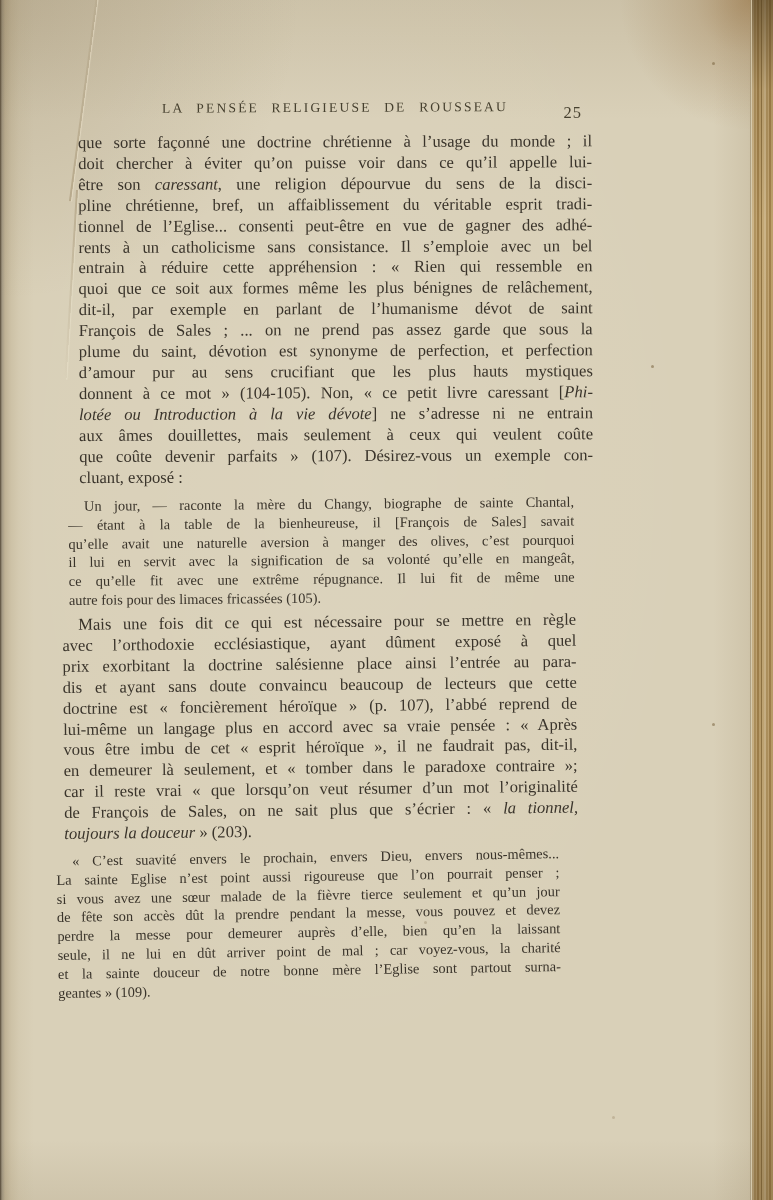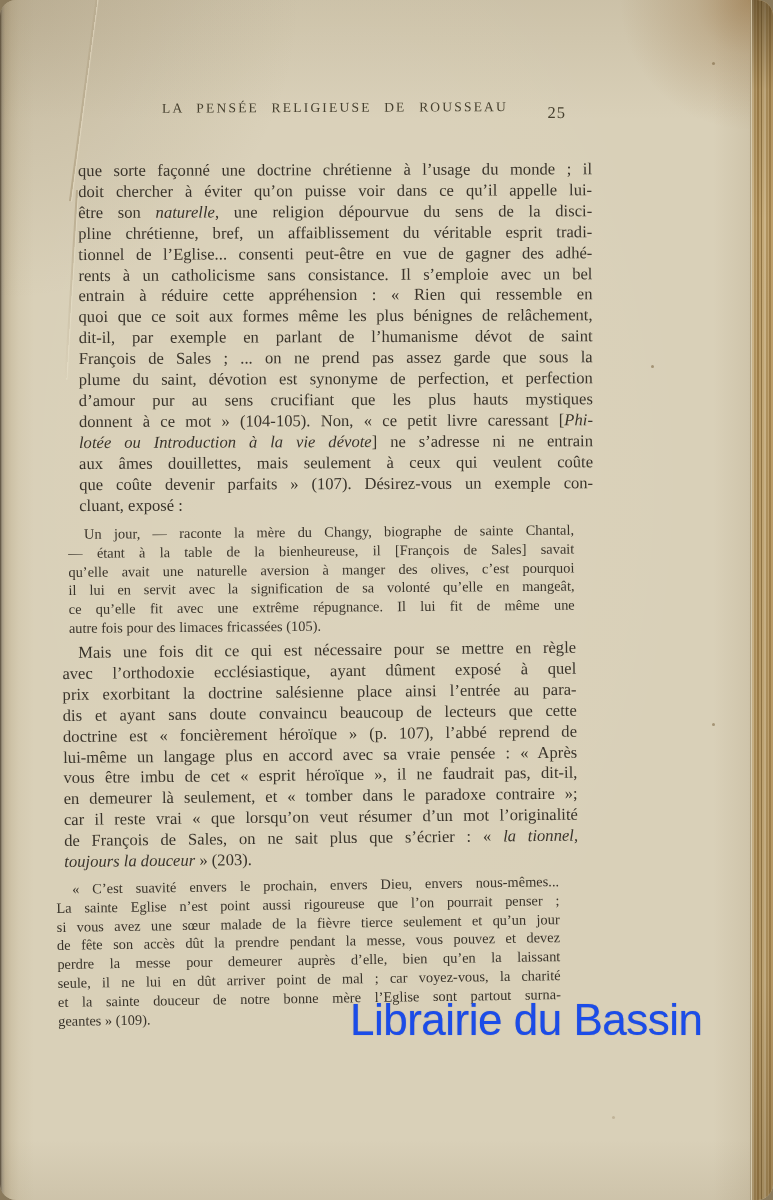--- a/index.html
+++ b/index.html
@@ -1,19 +1,19 @@
 <!DOCTYPE html>
 <html style="--wm: #1b4ce8; --paper: #d9d0b8; --ink: #3a342b;"><head>
 <meta charset="utf-8">
 <style>
   html,body{margin:0;padding:0;}
   body{width:773px;height:1200px;overflow:hidden;background:#8a7a5c;
        font-family:"Liberation Serif", serif;}
   .photo{position:relative;width:773px;height:1200px;overflow:hidden;
-         background:var(--paper,#d9d0b8);border-radius:16px;}
+         background:var(--paper,#d9d0b8);}
   
   .page-bg{position:absolute;inset:0;pointer-events:none;
     background:
       radial-gradient(circle at 97% 0%, rgba(141,99,47,.50), rgba(141,99,47,.22) 55px, rgba(141,99,47,0) 130px),
       radial-gradient(circle at 0% 0%, rgba(118,98,66,.22), rgba(118,98,66,0) 300px),
       radial-gradient(ellipse at 45% 40%, rgba(255,255,255,.07), rgba(255,255,255,0) 60%),
       linear-gradient(to right, rgba(60,48,32,.85) 0px, rgba(60,48,32,.35) 2px, rgba(148,128,92,.38) 5px, rgba(170,152,115,.26) 11px, rgba(184,168,132,.14) 19px, rgba(184,168,132,0) 34px),
       linear-gradient(to bottom, rgba(124,104,70,.14), rgba(124,104,70,0) 120px),
       linear-gradient(to top, rgba(124,104,70,.12), rgba(124,104,70,0) 60px),
       linear-gradient(to left, rgba(124,100,58,.28) 0px, rgba(124,100,58,.10) 26px, rgba(124,100,58,0) 60px);
@@ -35,22 +35,22 @@
       rgba(74,56,28,0) 220px, rgba(74,56,28,.08) 82%, rgba(74,56,28,.28) 100%);}
   .fore-edge::after{content:"";position:absolute;left:-2px;top:0;bottom:0;width:2px;
     background:linear-gradient(to right, rgba(96,76,42,.45), rgba(236,226,198,.9));}
   .speck{position:absolute;width:3px;height:3px;border-radius:50%;
     background:rgba(120,98,62,.55);pointer-events:none;}
   
   .header-row{position:absolute;left:78px;top:101px;width:514px;
     transform:rotate(-0.25deg);transform-origin:left top;color:var(--ink,#3a342b);}
   .running-title{display:block;text-align:center;
     font-size:13.5px;letter-spacing:2.2px;word-spacing:7px;color:#46402f;}
-  .folio{position:absolute;right:26px;top:4px;font-size:16.5px;letter-spacing:1px;color:#46402f;}
-  .text-blocks{position:absolute;inset:0;color:var(--ink,#3a342b);margin-top:28px;}
+  .folio{position:absolute;right:10px;top:4px;font-size:16.5px;letter-spacing:1px;color:#46402f;}
+  .text-blocks{position:absolute;inset:0;color:var(--ink,#3a342b);}
   .block{position:absolute;}
   .paragraph{font-size:16.6px;line-height:20.9px;}
   .quote{font-size:14.4px;line-height:18.8px;}
   .block0{top:133px;left:78px;width:514px;transform:rotate(-0.2deg);transform-origin:left top;}
   .block1{top:497px;left:68px;width:506px;transform:rotate(-0.5deg);transform-origin:left top;}
   .block2{top:615px;left:62px;width:514px;transform:rotate(-0.6deg);transform-origin:left top;}
   .block3{top:852px;left:56px;width:503px;transform:rotate(-0.9deg);transform-origin:left top;}
   .line{text-align:justify;text-align-last:justify;white-space:normal;}
   .line.last{text-align-last:left;}
   .indent .line:first-child{text-indent:16px;}
@@ -71,21 +71,21 @@
 
   <div class="header-row">
     <span class="running-title">LA PENSÉE RELIGIEUSE DE ROUSSEAU</span>
     <span class="folio">25</span>
   </div>
 
   <div class="text-blocks">
       <div class="block paragraph block0">
         <div class="line"><span>que sorte façonné une doctrine chrétienne à l’usage du monde ; il</span></div>
         <div class="line"><span>doit chercher à éviter qu’on puisse voir dans ce qu’il appelle lui-</span></div>
-        <div class="line"><span>être son </span><span class="it">naturelle</span><span>, une religion dépourvue du sens de la disci-</span></div>
+        <div class="line"><span>être son </span><span class="it">caressant</span><span>, une religion dépourvue du sens de la disci-</span></div>
         <div class="line"><span>pline chrétienne, bref, un affaiblissement du véritable esprit tradi-</span></div>
         <div class="line"><span>tionnel de l’Eglise... consenti peut-être en vue de gagner des adhé-</span></div>
         <div class="line"><span>rents à un catholicisme sans consistance. Il s’emploie avec un bel</span></div>
         <div class="line"><span>entrain à réduire cette appréhension : « Rien qui ressemble en</span></div>
         <div class="line"><span>quoi que ce soit aux formes même les plus bénignes de relâchement,</span></div>
         <div class="line"><span>dit-il, par exemple en parlant de l’humanisme dévot de saint</span></div>
         <div class="line"><span>François de Sales ; ... on ne prend pas assez garde que sous la</span></div>
         <div class="line"><span>plume du saint, dévotion est synonyme de perfection, et perfection</span></div>
         <div class="line"><span>d’amour pur au sens crucifiant que les plus hauts mystiques</span></div>
         <div class="line"><span>donnent à ce mot » (104-105). Non, « ce petit livre caressant [</span><span class="it">Phi-</span></div>
@@ -120,21 +120,20 @@
         <div class="line"><span>La sainte Eglise n’est point aussi rigoureuse que l’on pourrait penser ;</span></div>
         <div class="line"><span>si vous avez une sœur malade de la fièvre tierce seulement et qu’un jour</span></div>
         <div class="line"><span>de fête son accès dût la prendre pendant la messe, vous pouvez et devez</span></div>
         <div class="line"><span>perdre la messe pour demeurer auprès d’elle, bien qu’en la laissant</span></div>
         <div class="line"><span>seule, il ne lui en dût arriver point de mal ; car voyez-vous, la charité</span></div>
         <div class="line"><span>et la sainte douceur de notre bonne mère l’Eglise sont partout surna-</span></div>
         <div class="line last"><span>geantes » (109).</span></div>
       </div>
     </div>
 
-  <div class="watermark">Librairie du Bassin</div>
 
   <div class="speck" style="left:712px;top:62px"></div>
   <div class="speck" style="left:651px;top:365px"></div>
   <div class="speck" style="left:712px;top:723px"></div>
   <div class="speck" style="left:424px;top:921px;opacity:.5"></div>
   <div class="speck" style="left:612px;top:1116px;opacity:.45"></div>
 
   <div class="fore-edge"></div>
 </div>
 

